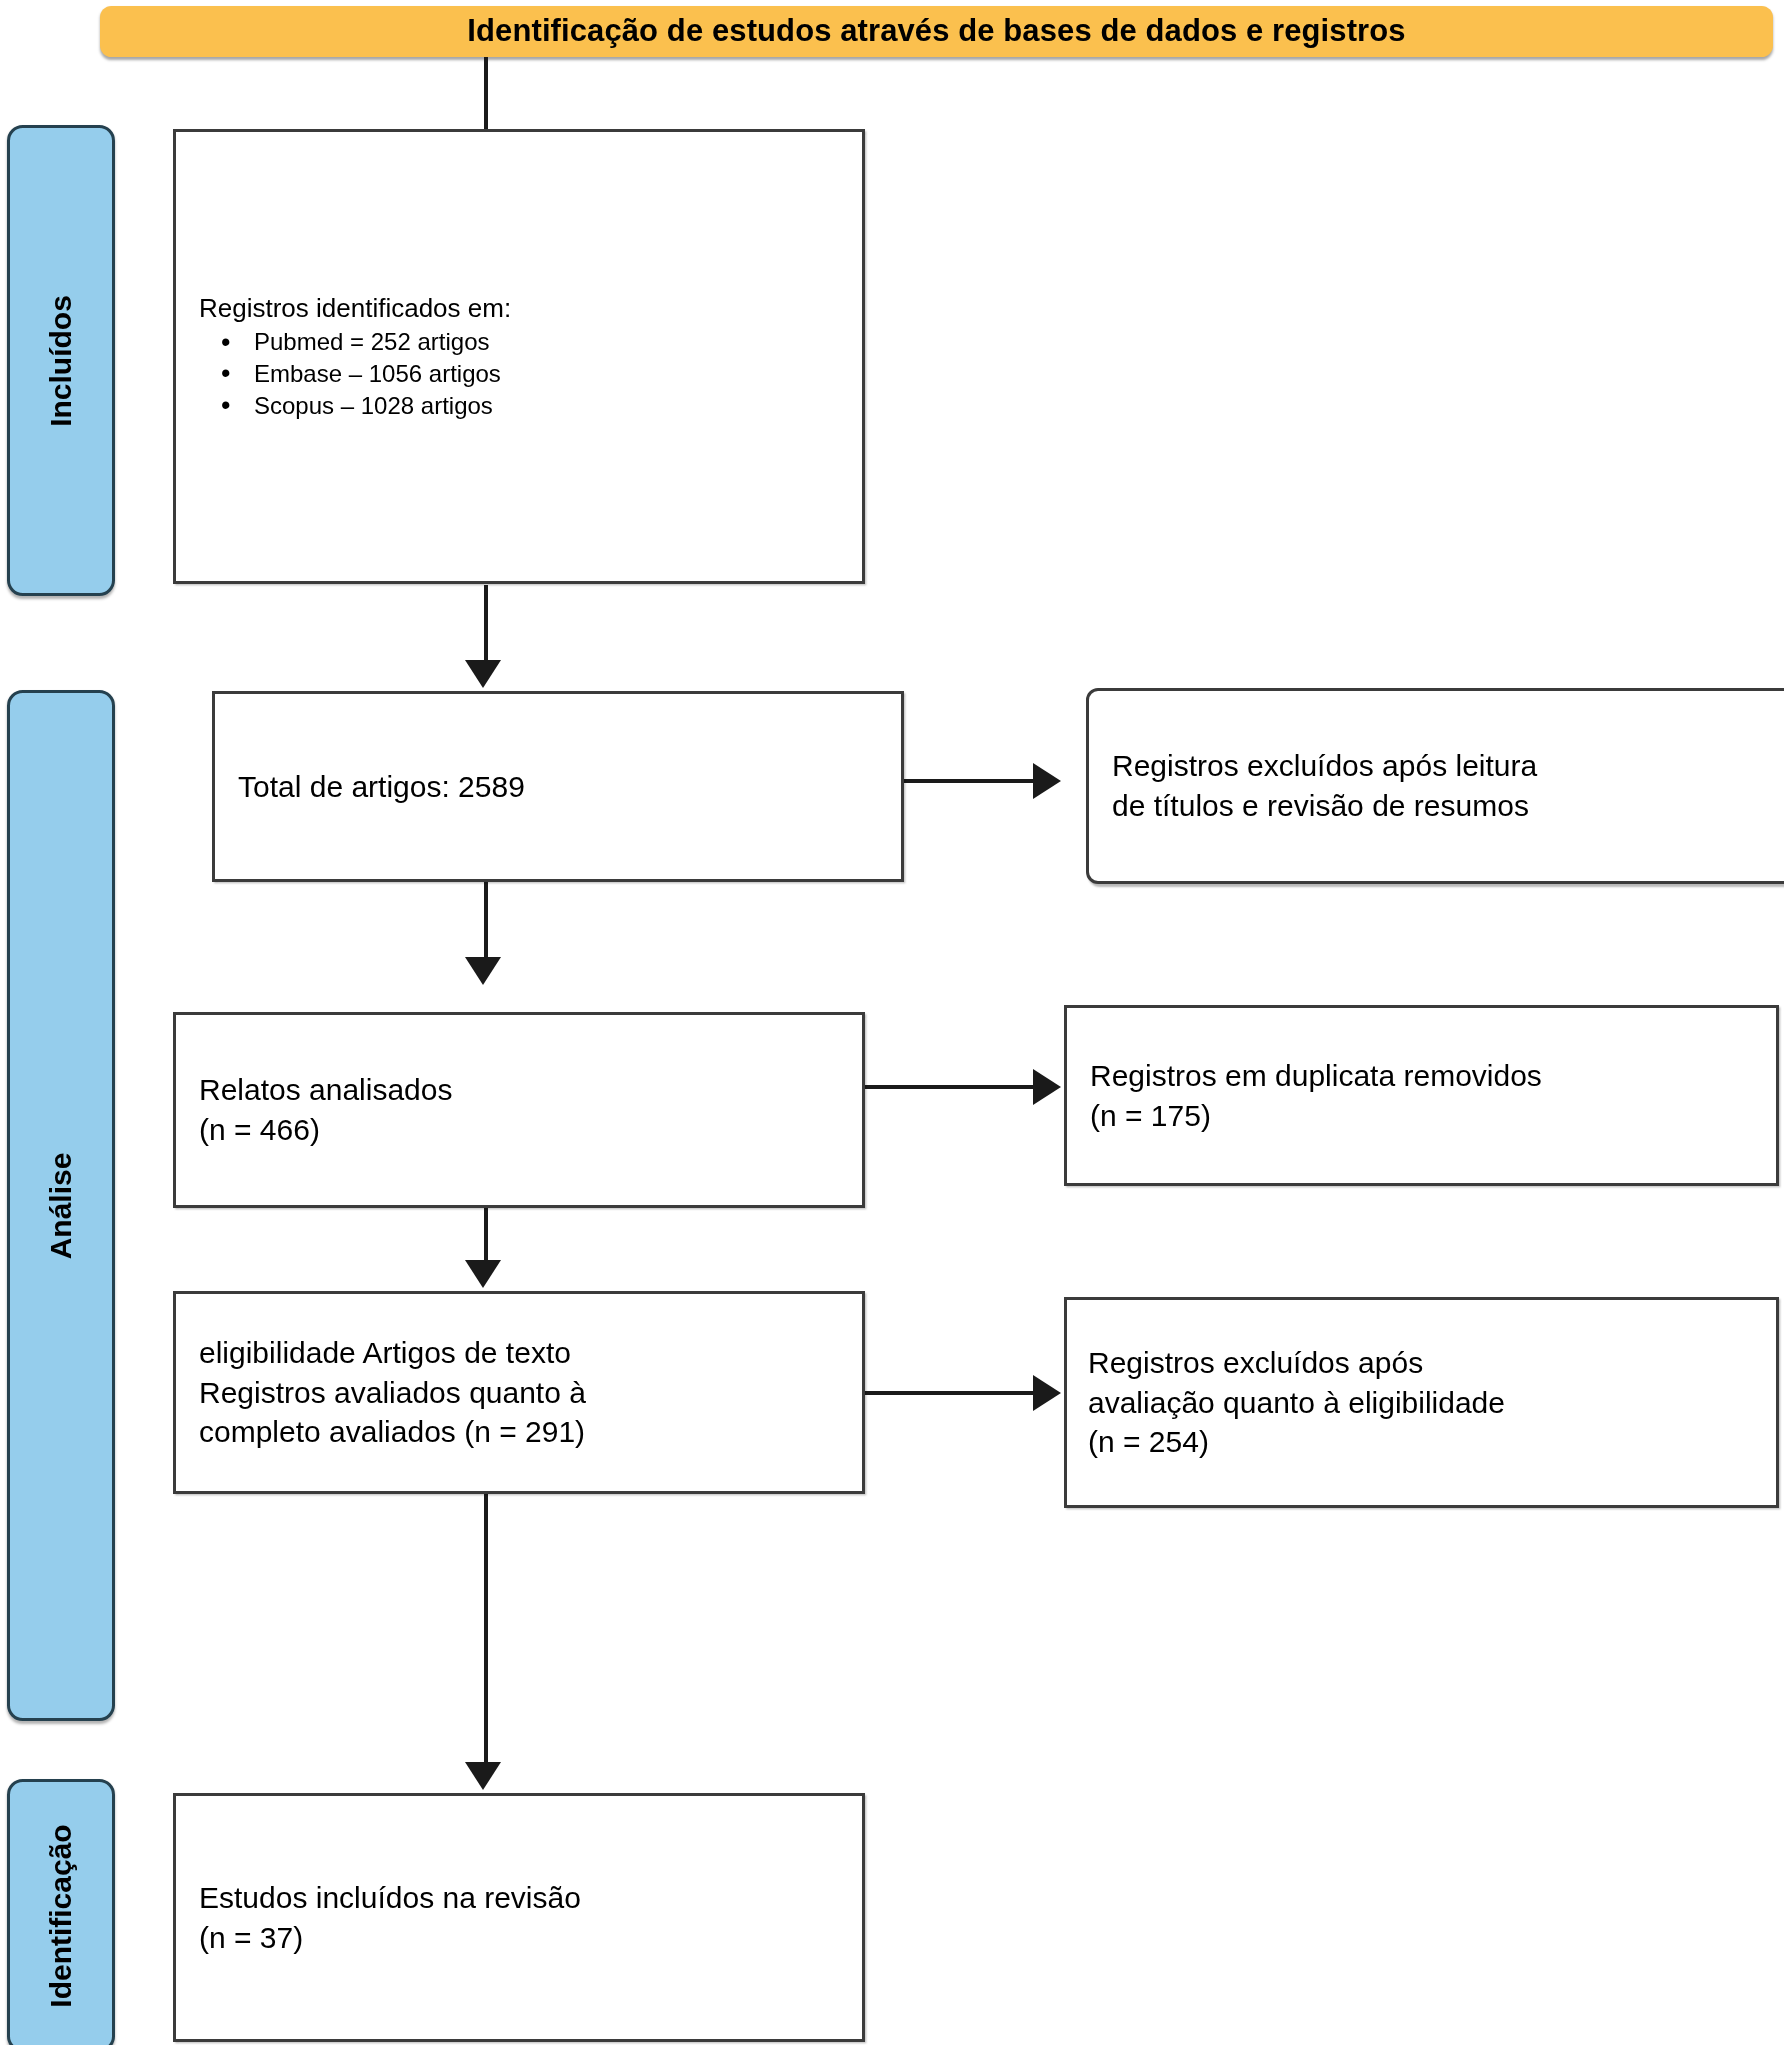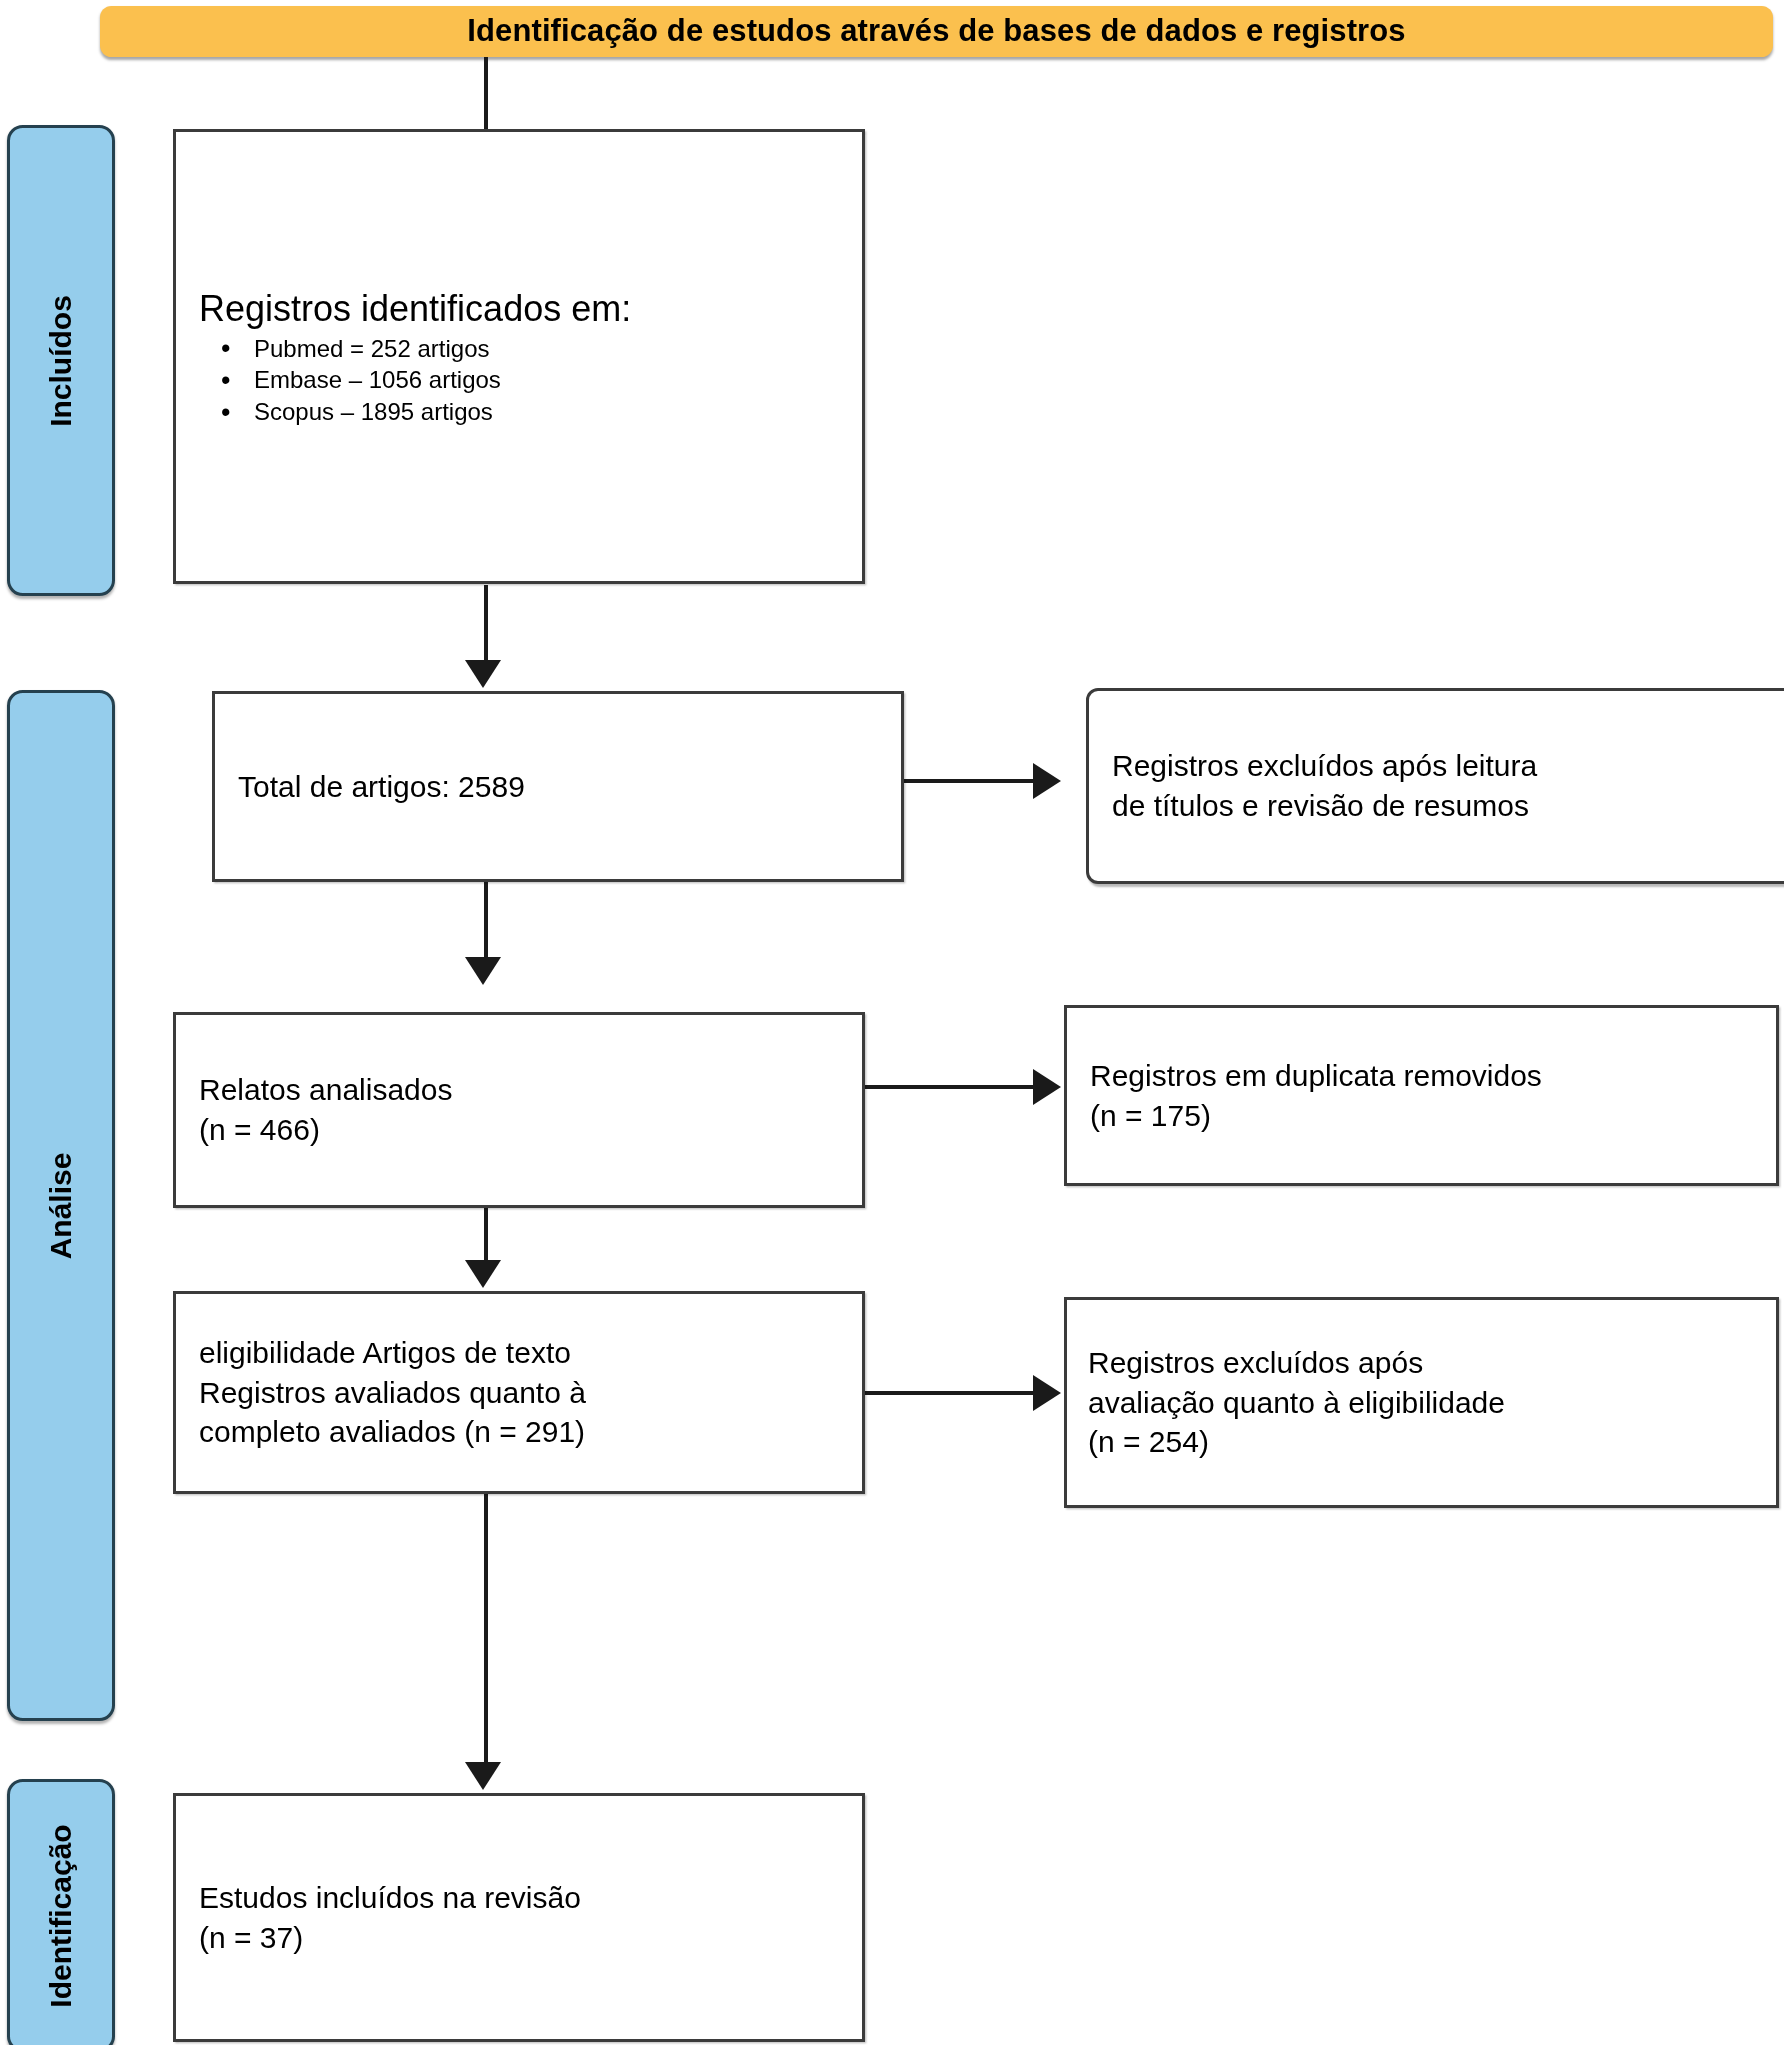--- a/index.html
+++ b/index.html
@@ -39,21 +39,21 @@
   
   .box{
     position:absolute;background:#ffffff;
     border:3.6px solid #3b3b3b;
     box-shadow:2.1px 2.1px 2.1px rgba(0,0,0,.28);
     box-sizing:border-box;
     display:flex;flex-direction:column;justify-content:center;
     padding:0 23px;
   }
   .box .line{font-size:30px;color:#000;line-height:1.33;}
-  .box .lead{font-size:36px;color:#000;line-height:1.33;}
+  .box .lead{font-size:26px;color:#000;line-height:1.33;}
   .box ul{margin:0;padding:0 0 0 55px;list-style:none;}
   .box ul li{
     font-size:24px;color:#000;line-height:1.33;position:relative;padding-left:0;
   }
   .box ul li::before{
     content:"\2022";position:absolute;left:-33px;top:-1.4px;font-size:27px;
   }
 
   #box-identified{left:173px;top:129px;width:692px;height:455px;}
   #box-total     {left:173px;top:691px;width:692px;height:191px;margin-left:39px;}
@@ -144,21 +144,21 @@
   <div class="arrow-right" id="ah2"></div>
 
   <div class="hline" id="h3"></div>
   <div class="arrow-right" id="ah3"></div>
 
   <div class="box" id="box-identified">
     <div class="lead">Registros identificados em:</div>
     <ul>
       <li>Pubmed = 252 artigos</li>
       <li>Embase – 1056 artigos</li>
-      <li>Scopus – 1895 artigos</li>
+      <li>Scopus – 1028 artigos</li>
     </ul>
   </div>
 
   <div class="box" id="box-total">
     <div class="line">Total de artigos: 2589</div>
   </div>
 
   <div class="box" id="box-reports">
     <div class="line">Relatos analisados</div>
     <div class="line">(n = 466)</div>

